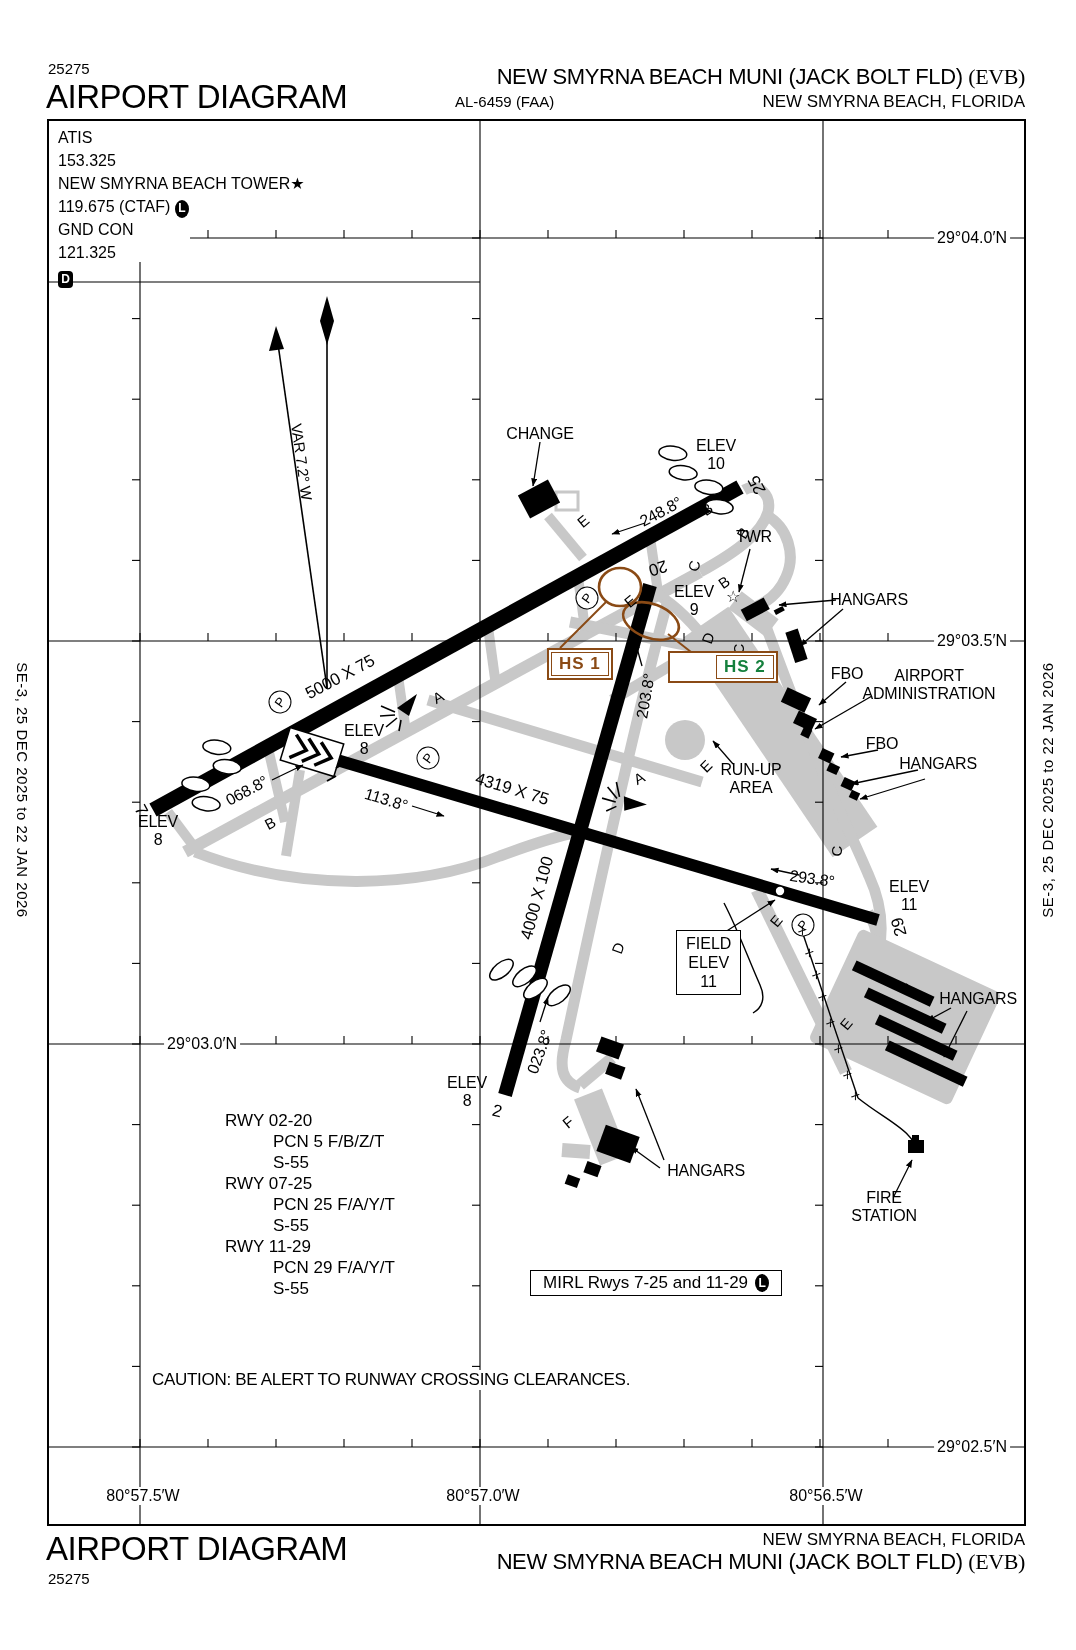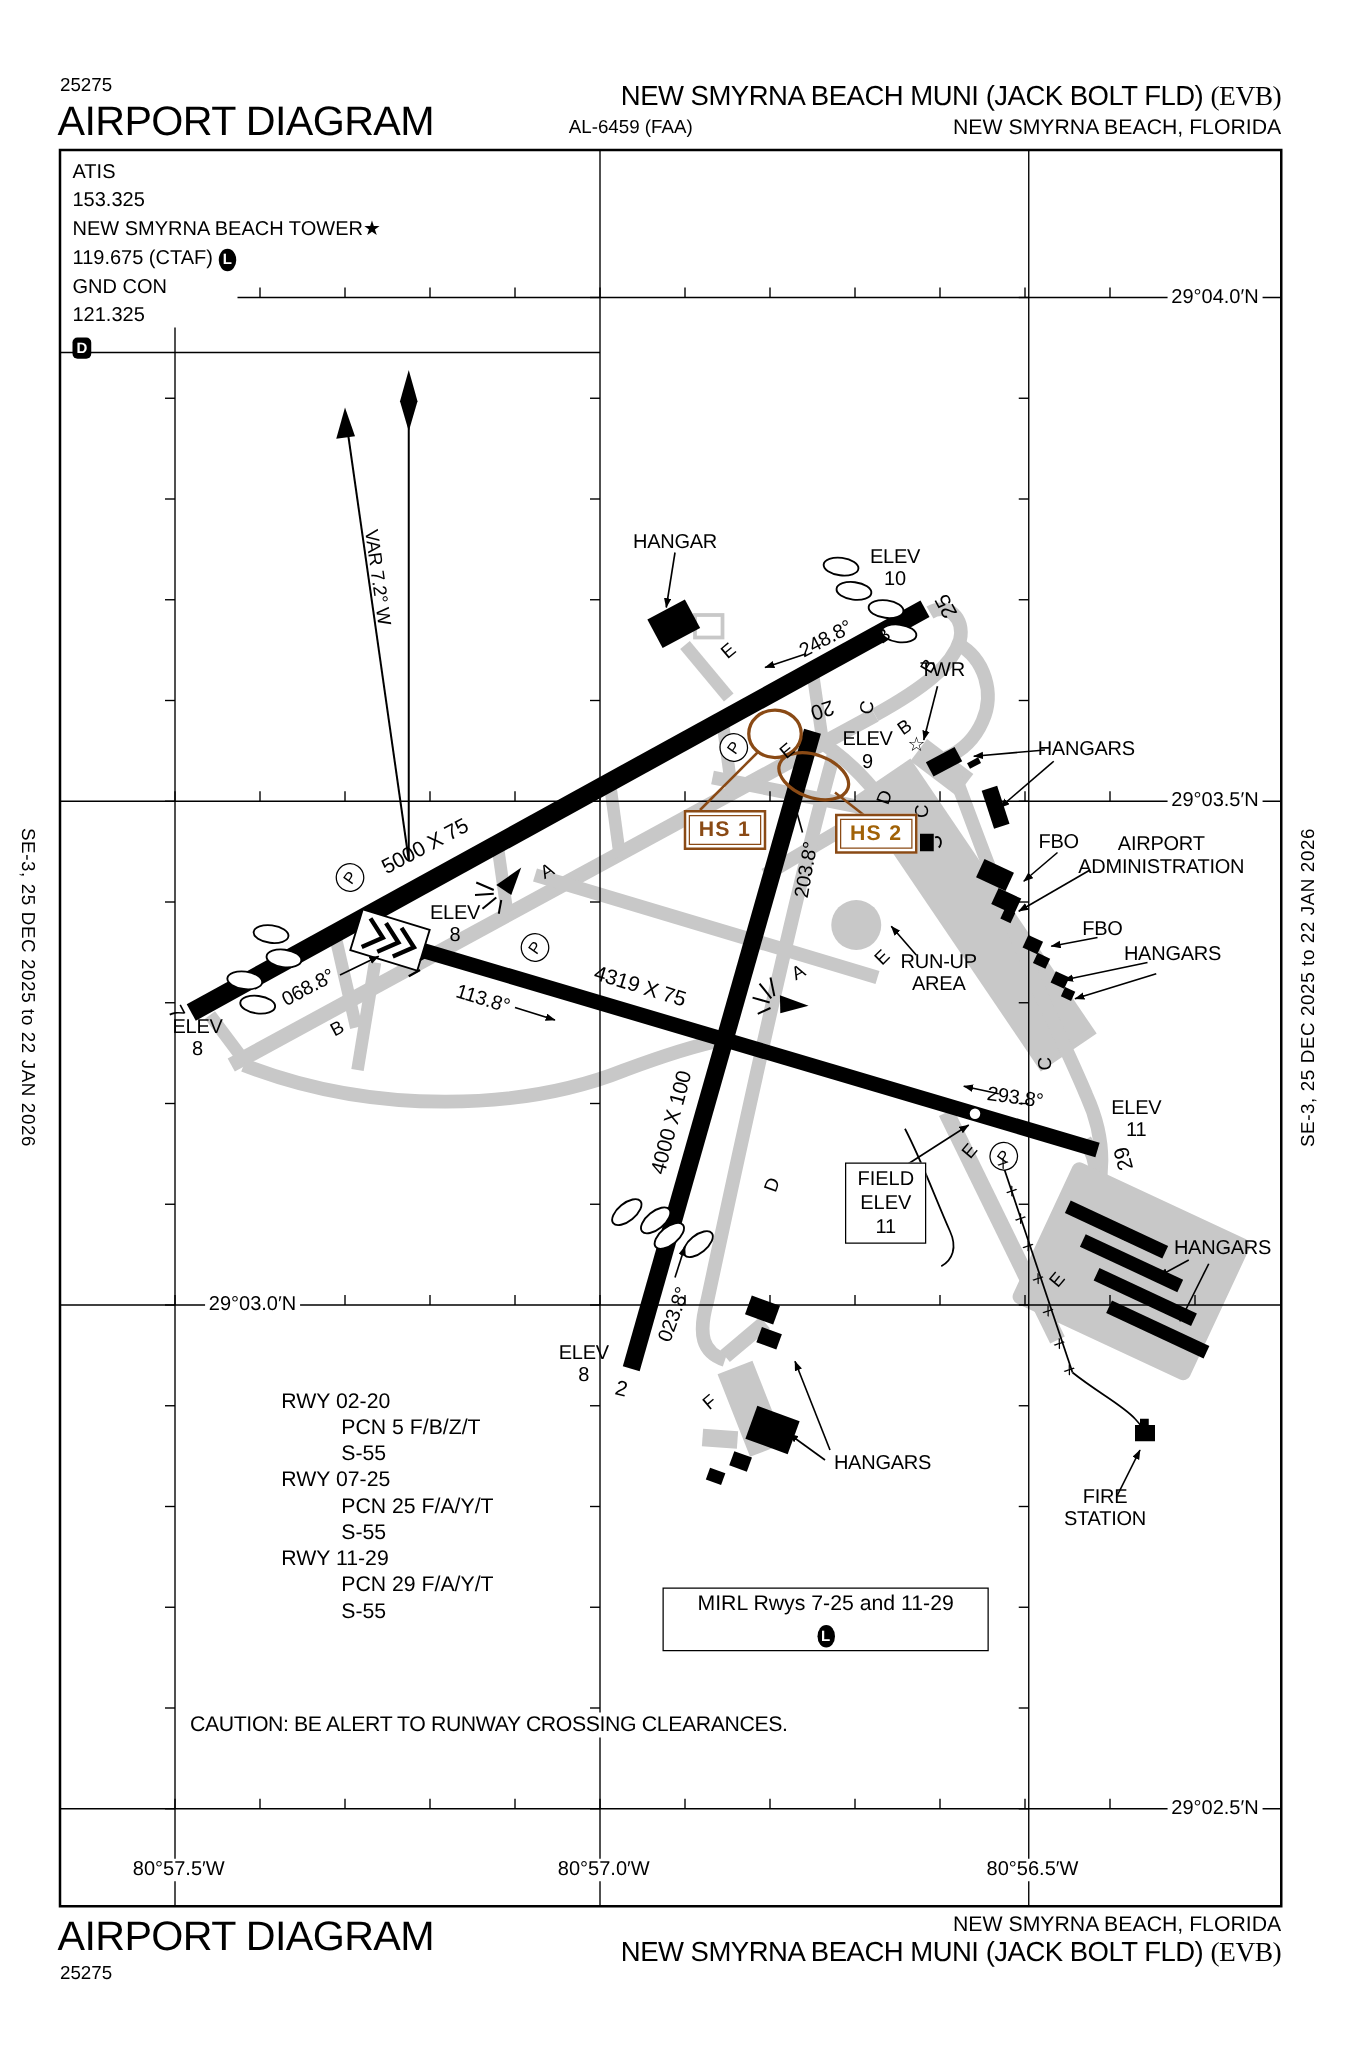--- a/index.html
+++ b/index.html
@@ -15,21 +15,21 @@
   .pc{position:absolute;width:21px;height:21px;border:1.6px solid #000;border-radius:50%;
       background:#fff;display:flex;align-items:center;justify-content:center;font-size:13px;
       transform:translate(-50%,-50%) rotate(-55deg);}
   .xm{position:absolute;font-size:13px;transform:translate(-50%,-50%) rotate(35deg);}
   .hs{position:absolute;border:2.5px solid #8a4a15;padding:2px;background:#fff;}
   .hs>div{border:1.4px solid #8a4a15;padding:0 7px;font-size:17px;font-weight:bold;
       letter-spacing:1px;line-height:22px;color:#8a4a15;white-space:nowrap;}
   .feb{position:absolute;border:1.6px solid #000;background:#fff;text-align:center;
       font-size:16px;line-height:19px;padding:3px 9px;white-space:pre-line;}
   .mirl{position:absolute;border:1.6px solid #000;background:#fff;display:flex;
-      align-items:center;gap:7px;padding:2px 27px;font-size:17px;white-space:nowrap;flex-direction:column;}
+      align-items:center;gap:7px;padding:2px 12px;font-size:17px;white-space:nowrap;}
   .bdg{display:inline-flex;align-items:center;justify-content:center;background:#000;color:#fff;
       font-size:12px;font-weight:bold;width:14px;height:18px;border-radius:50%;flex:none;}
   .bdg.sq{border-radius:4px;width:15px;height:17px;}
   .hdr-title{font-size:33px;letter-spacing:-0.5px;line-height:1;}
   .small{font-size:15px;}
   .city{font-size:17px;}
   .apname{font-size:22px;letter-spacing:-0.4px;white-space:nowrap;}
   .apid{font-family:"Liberation Serif",serif;}
   .comm{font-size:16px;line-height:23px;white-space:nowrap;}
   .edge{position:absolute;font-size:15px;letter-spacing:0.5px;white-space:nowrap;}
@@ -346,21 +346,21 @@
     <div>ATIS</div>
     <div>153.325</div>
     <div><span>NEW SMYRNA BEACH TOWER</span><span>★</span></div>
     <div><span>119.675 (CTAF)</span> <span class="bdg">L</span></div>
     <div>GND CON</div>
     <div>121.325</div>
     <div style="margin-top:2px;"><span class="bdg sq">D</span></div>
   </div>
 
   <div id="label-layer" class="abs" style="left:0;top:0;width:1076px;height:1650px;">
-      <div class="fl" style="left: 540px; top: 434px; font-size: 16px; transform: translate(-50%, -50%) rotate(0deg);">HANGAR</div>
+      <div class="fl" style="left: 540px; top: 434px; font-size: 16px; transform: translate(-50%, -50%) rotate(0deg);">CHANGE</div>
       <div class="fl" style="left: 716px; top: 455px; font-size: 16px; transform: translate(-50%, -50%) rotate(0deg);">ELEV
 10</div>
       <div class="fl" style="left: 757px; top: 485px; font-size: 17px; transform: translate(-50%, -50%) rotate(-118deg);">25</div>
       <div class="fl" style="left: 661px; top: 512px; font-size: 16px; transform: translate(-50%, -50%) rotate(-28deg);">248.8°</div>
       <div class="fl" style="left: 754px; top: 537px; font-size: 16px; transform: translate(-50%, -50%) rotate(0deg);">TWR</div>
       <div class="fl" style="left: 733px; top: 597px; font-size: 16px; transform: translate(-50%, -50%) rotate(0deg);">☆</div>
       <div class="fl" style="left: 869px; top: 600px; font-size: 16px; transform: translate(-50%, -50%) rotate(0deg);">HANGARS</div>
       <div class="fl" style="left: 694px; top: 601px; font-size: 16px; transform: translate(-50%, -50%) rotate(0deg);">ELEV
 9</div>
       <div class="fl" style="left: 658px; top: 568px; font-size: 17px; transform: translate(-50%, -50%) rotate(163deg);">20</div>
@@ -429,21 +429,21 @@
       <div class="cl" style="left: 972px; top: 641px;">29°03.5′N</div>
       <div class="cl" style="left: 202px; top: 1044px;">29°03.0′N</div>
       <div class="cl" style="left: 972px; top: 1447px;">29°02.5′N</div>
       <div class="cl" style="left: 143px; top: 1496px;">80°57.5′W</div>
       <div class="cl" style="left: 483px; top: 1496px;">80°57.0′W</div>
       <div class="cl" style="left: 826px; top: 1496px;">80°56.5′W</div>
       <div class="hs" style="left: 547px; top: 648px; border-color: rgb(138, 74, 21);">
         <div style="border-color: rgb(138, 74, 21); color: rgb(138, 74, 21);">HS 1</div>
       </div>
       <div class="hs" style="left: 668px; top: 651px; border-color: rgb(138, 74, 21);">
-        <div style="border-color: rgb(138, 74, 21); color: #a16207;">HS 2</div>
+        <div style="border-color: rgb(138, 74, 21); color: #15803d; margin-left: 44px;">HS 2</div>
       </div>
     </div>
 
   <div class="feb" id="feb" style="left: 676px; top: 930px;">FIELD
 ELEV
 11</div>
 
   <div id="rwy-data" class="abs" style="left:225px;top:1110px;">
       <div class="rd"><span class="">RWY 02-20</span></div>
       <div class="rd ind"><span class="ind">PCN 5 F/B/Z/T</span></div>

